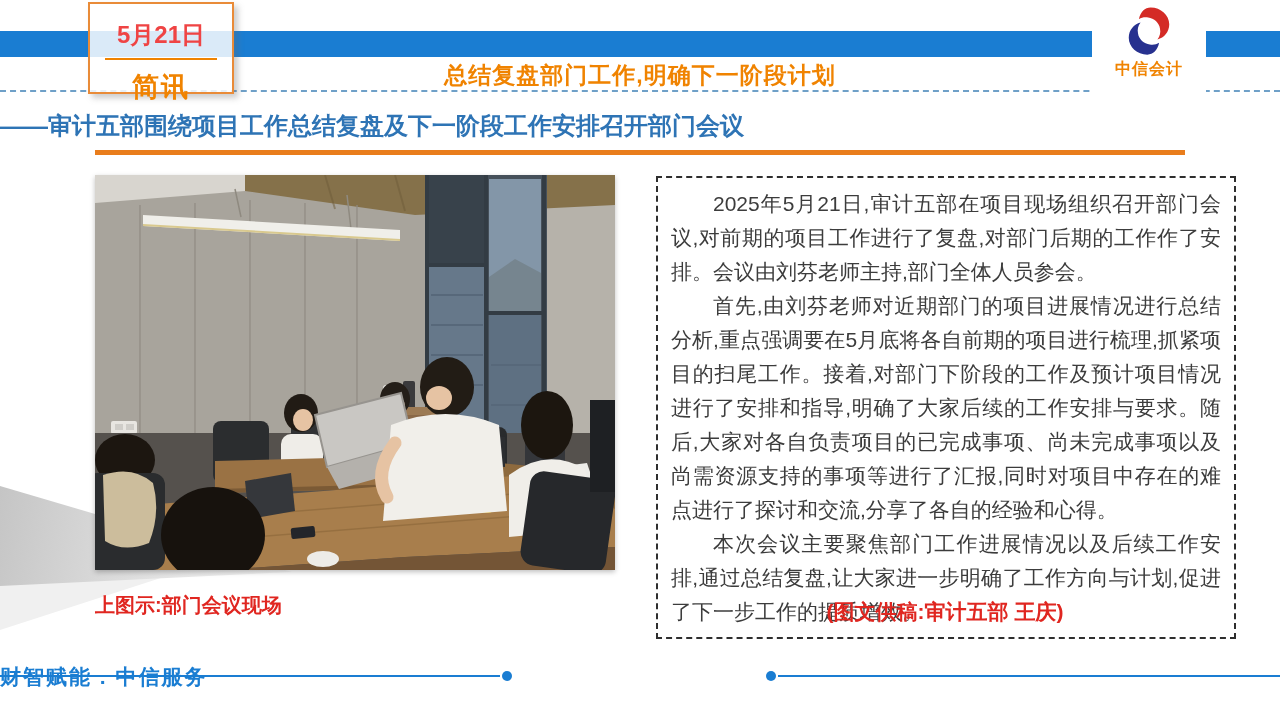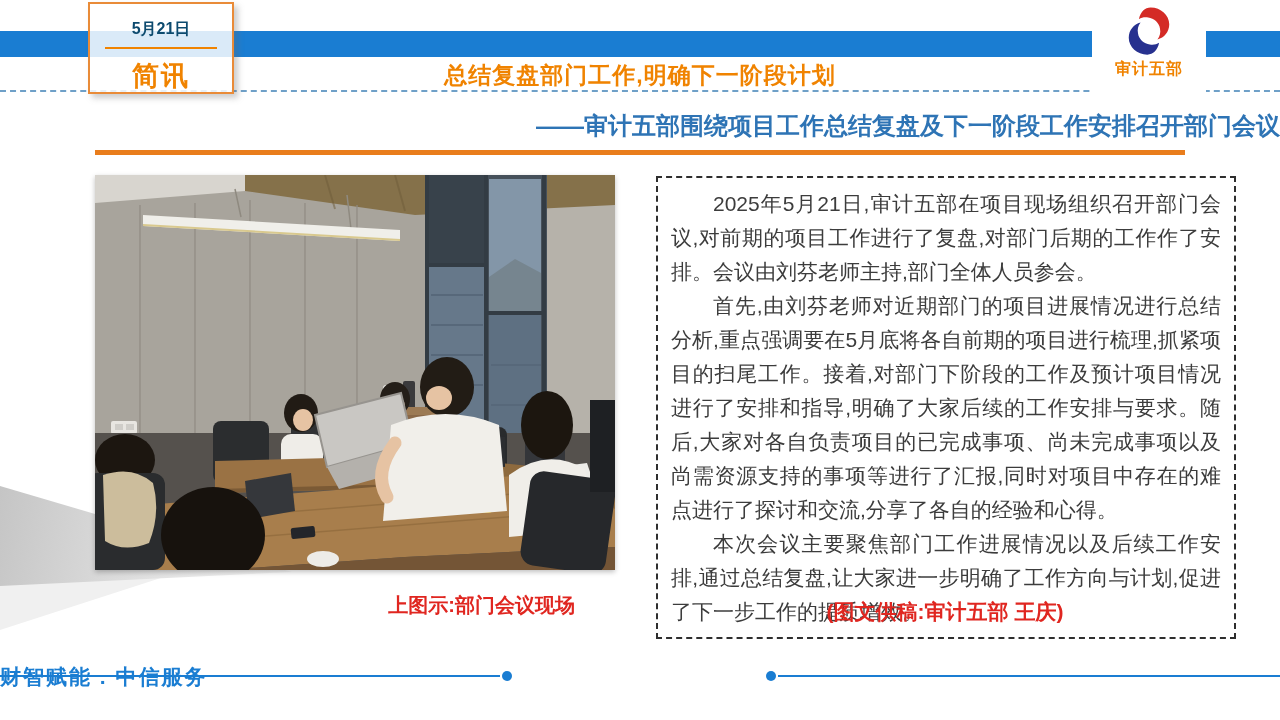--- a/index.html
+++ b/index.html
@@ -15,44 +15,44 @@
     position:absolute;left:0;top:60px;width:1280px;text-align:center;
     font-size:23px;font-weight:bold;color:#F08300;letter-spacing:1px;z-index:2;
   }
   
   .date-badge{
     position:absolute;left:88px;top:2px;width:146px;height:92px;box-sizing:border-box;
     border:2px solid #E98B38;background:rgba(255,255,255,0.84);
     box-shadow:4px 4px 6px rgba(110,110,110,0.35);
     z-index:5;text-align:center;
   }
-  .badge-date{margin-top:15px;font-size:16px;color:#0c4a6e;font-weight:bold;}
+  .badge-date{margin-top:15px;font-size:24px;color:#ef4444;font-weight:bold;}
   .badge-rule{width:112px;margin:7px auto 0;border-top:2px solid #F08300;}
   .badge-label{margin-top:9px;font-size:27px;color:#F08300;font-weight:bold;letter-spacing:2px;}
   
   .logo-box{
     position:absolute;left:1092px;top:0;width:114px;height:92px;background:#ffffff;z-index:4;
     display:flex;flex-direction:column;align-items:center;justify-content:flex-start;
   }
   .logo-box svg{margin-top:4px;}
   .logo-text{font-size:16px;font-weight:bold;color:#F08300;letter-spacing:1px;margin-top:1px;}
   
   .main-title{
-    position:absolute;left:0;top:110px;width:1280px;text-align:right;
+    position:absolute;left:0;top:110px;width:1280px;text-align:left;
     font-size:24px;font-weight:bold;color:#2E74B5;z-index:2;
   }
   .orange-rule{position:absolute;left:95px;top:150px;width:1090px;height:5px;background:#E97D1C;z-index:2;}
   
   .photo{
     position:absolute;left:95px;top:175px;width:520px;height:395px;overflow:hidden;
     box-shadow:0 2px 5px rgba(0,0,0,0.25);z-index:3;background:#A8A49C;
   }
   .photo-caption{
     position:absolute;left:95px;top:592px;width:520px;box-sizing:border-box;
-    text-align:right;padding-right:40px;
+    padding-right:40px;
     font-size:20px;font-weight:bold;color:#E02620;z-index:3;
   }
   
   .article-box{
     position:absolute;left:656px;top:176px;width:580px;height:463px;box-sizing:border-box;
     border:2px dashed #2E2E2E;padding:9px 13px;overflow:hidden;
     font-size:21px;line-height:34px;color:#3C3C3C;text-align:justify;z-index:3;
   }
   .article-box p{margin:0;text-indent:2em;}
   .article-credit{
@@ -94,21 +94,21 @@
     <div class="badge-date">5月21日</div>
     <div class="badge-rule"></div>
     <div class="badge-label">简讯</div>
   </div>
 
   <div class="logo-box">
     <svg width="54" height="54" viewBox="0 0 64 64">
       <path fill="#D42B26" d="M34 4c12 0 22 9 22 20 0 9-6 16-14 18 3-4 4-8 3-13-1-7-7-12-14-13-4-.6-8 0-11 2C22 9 27 4 34 4z"></path>
       <path fill="#27318F" d="M30 60C18 60 8 51 8 40c0-9 6-16 14-18-3 4-4 8-3 13 1 7 7 12 14 13 4 .6 8 0 11-2-2 9-7 14-14 14z"></path>
     </svg>
-    <div class="logo-text">审计五部</div>
+    <div class="logo-text">中信会计</div>
   </div>
 
   <div class="main-title">——审计五部围绕项目工作总结复盘及下一阶段工作安排召开部门会议</div>
   <div class="orange-rule"></div>
 
   <div class="corner-shape-soft"></div>
   <div class="corner-shape"></div>
 
   <div class="photo">
     <svg width="520" height="395" viewBox="0 0 520 395">

